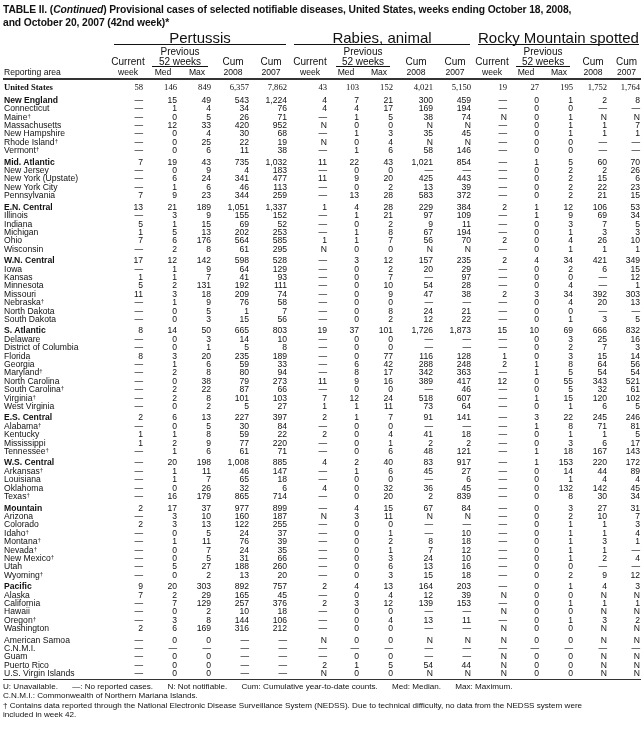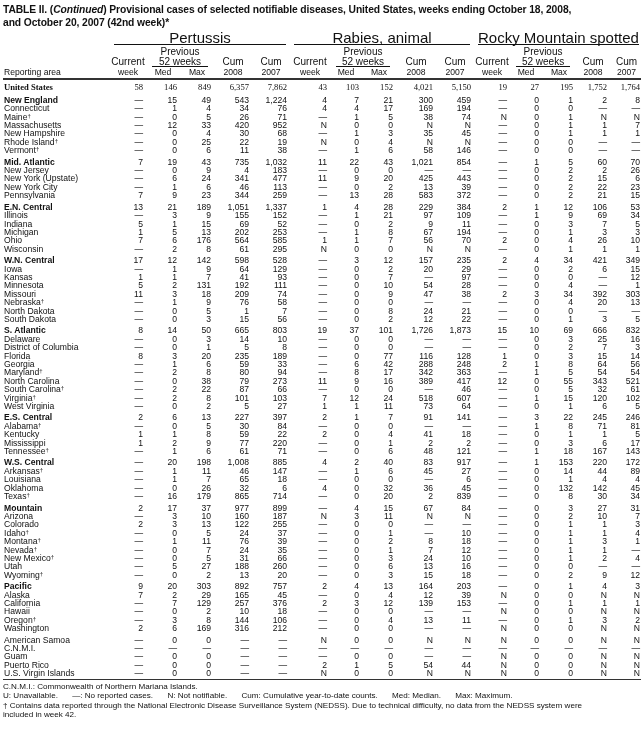--- a/index.html
+++ b/index.html
@@ -1325,24 +1325,24 @@
           <td class="num">N</td>
           <td class="num">0</td>
           <td class="num">0</td>
           <td class="num">N</td>
           <td class="num">N</td>
         </tr>
       </tbody>
   </table>
 
   <div class="foot">
-    <div>C.N.M.I.: Commonwealth of Northern Mariana Islands.</div>
     <div>
       <span>U: Unavailable.</span><span class="sp"></span>
       <span>—: No reported cases.</span><span class="sp"></span>
       <span>N: Not notifiable.</span><span class="sp"></span>
       <span>Cum: Cumulative year-to-date counts.</span><span class="sp"></span>
       <span>Med: Median.</span><span class="sp"></span>
       <span>Max: Maximum.</span>
     </div>
+    <div>C.N.M.I.: Commonwealth of Northern Mariana Islands.</div>
     <div>† Contains data reported through the National Electronic Disease Surveillance System (NEDSS). Due to technical difficulty, no data from the NEDSS system were included in week 42.</div>
   </div>
 </div>
 
 </body></html>

